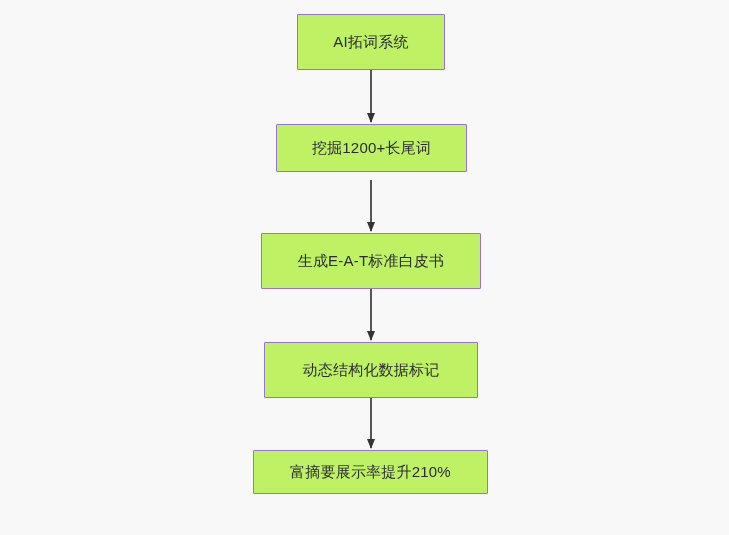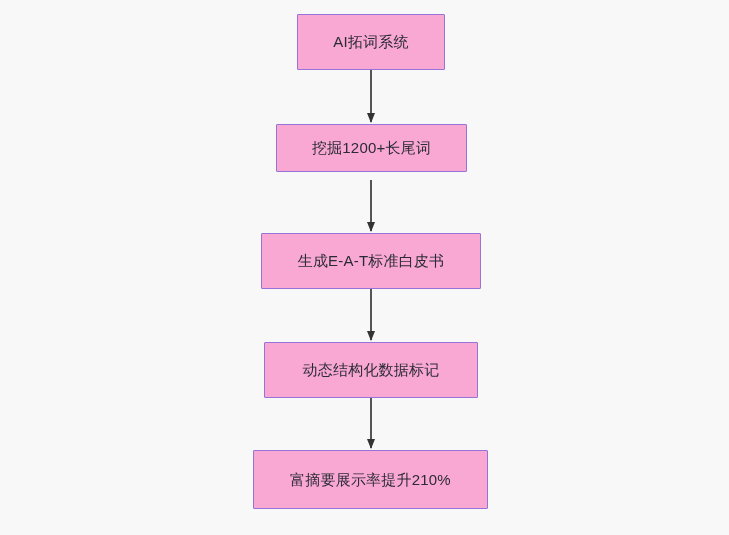--- a/index.html
+++ b/index.html
@@ -15,21 +15,21 @@
   }
   #flowchart-canvas {
     position: relative;
     width: 729px;
     height: 535px;
     background: #f8f8f8;
   }
   .node {
     position: absolute;
     box-sizing: border-box;
-    background: #f9a8d4;
+    background: #bef264;
     border: 1px solid #9673d8;
     border-radius: 1px;
     display: flex;
     align-items: center;
     justify-content: center;
     color: #2b2b35;
     font-size: 15px;
     line-height: 1.2;
     letter-spacing: 0.2px;
     white-space: nowrap;
@@ -82,17 +82,17 @@
   </div>
 
   <div class="node" id="node-n3" style="left:261px; top:233px; width:220px; height:56px;">
     <span class="node-label">生成E-A-T标准白皮书</span>
   </div>
 
   <div class="node" id="node-n4" style="left:264px; top:342px; width:214px; height:56px;">
     <span class="node-label">动态结构化数据标记</span>
   </div>
 
-  <div class="node" id="node-n5" style="left:253px; top:450px; width:235px; height:59px;">
+  <div class="node" id="node-n5" style="left:253px; top:450px; width:235px; height:44px;">
     <span class="node-label">富摘要展示率提升210%</span>
   </div>
 
 </div>
 
 </body></html>

